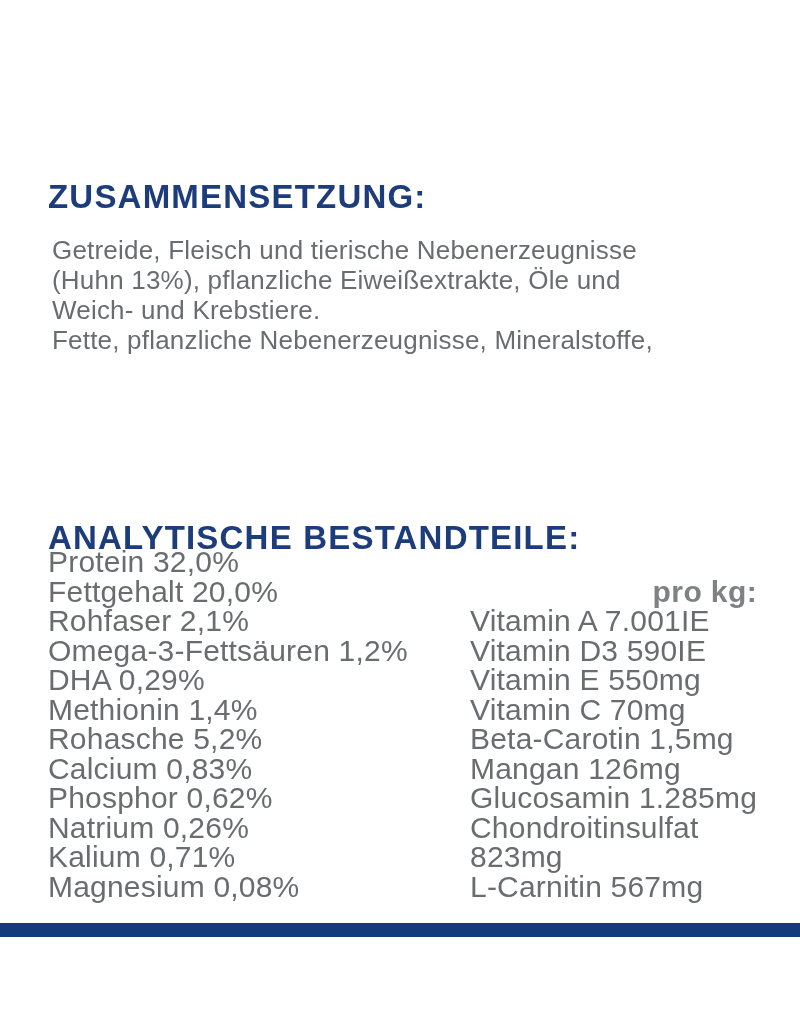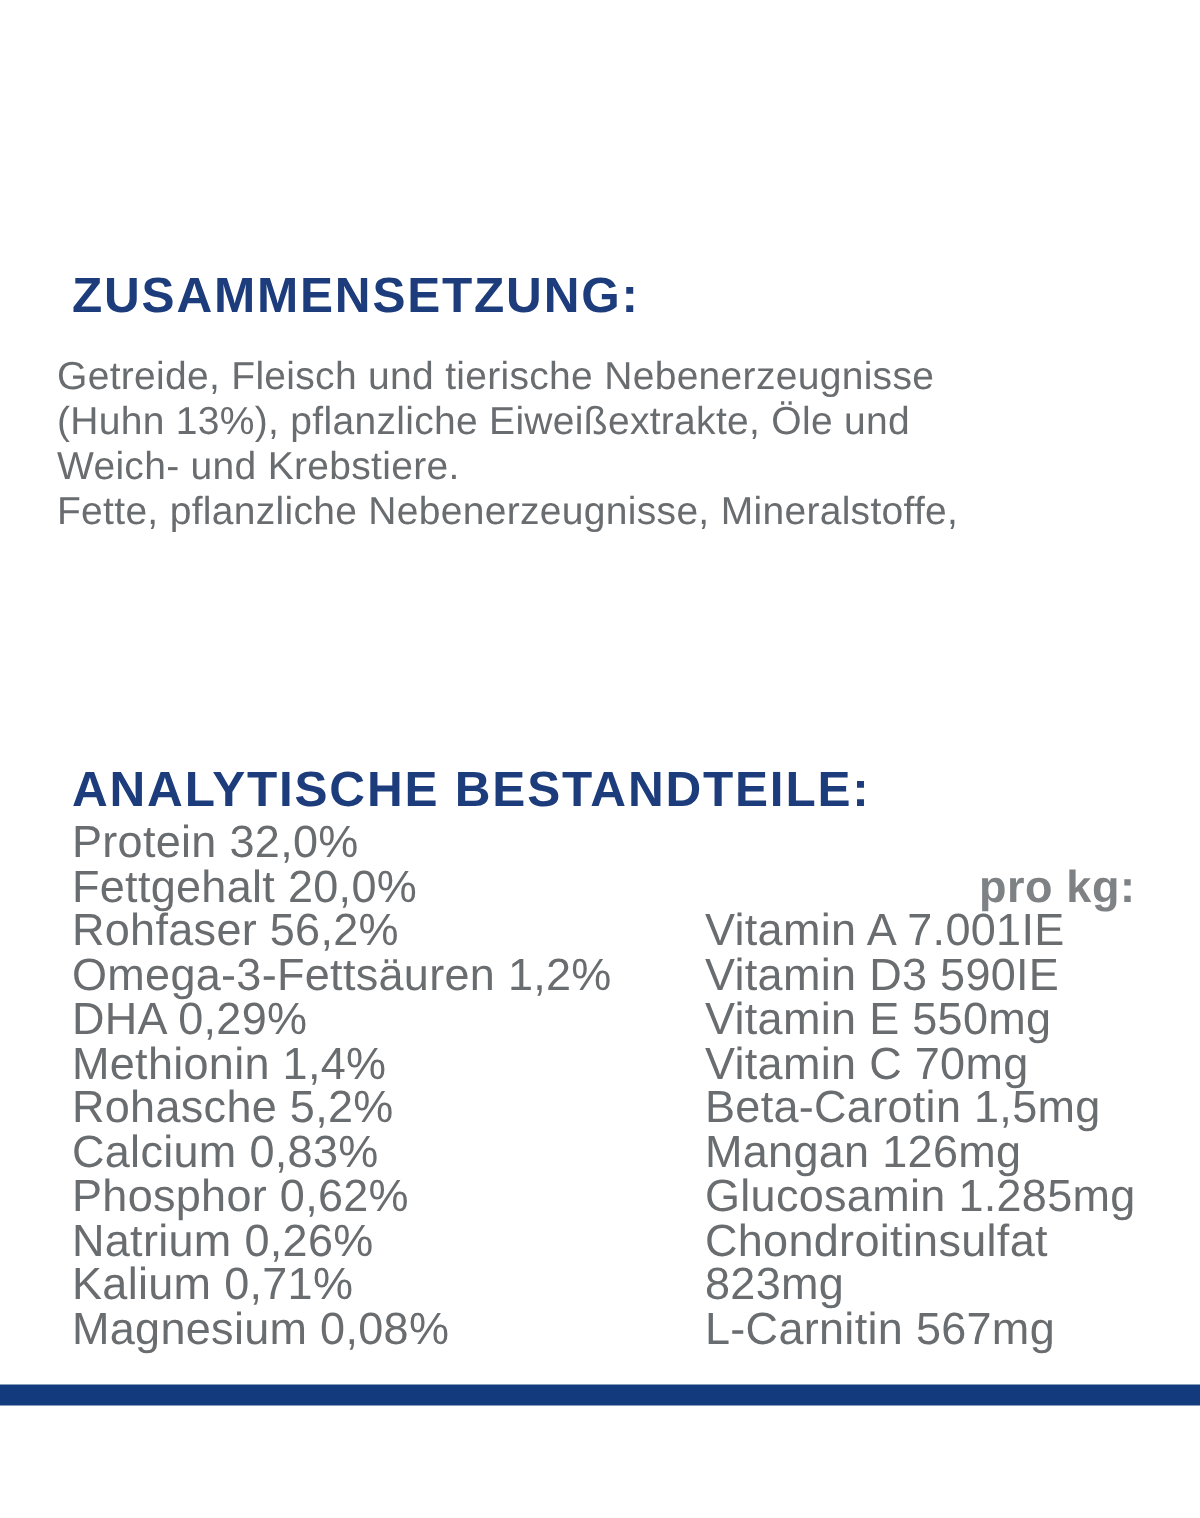--- a/index.html
+++ b/index.html
@@ -24,24 +24,24 @@
     position:absolute;
     left:48px;
     font-size:33px;
     line-height:36px;
     font-weight:700;
     letter-spacing:1.2px;
     color:var(--heading-navy);
     white-space:nowrap;
   }
   #composition-heading{top:147px;}
-  #analysis-heading{top:476px;}
+  #analysis-heading{top:488px;}
   .body-text{
     position:absolute;
-    left:38px;
+    left:52px;
     color:var(--body-gray);
     font-size:26px;
     letter-spacing:0.2px;
   }
   #composition-text{top:203px;line-height:30px;}
   .body-line{white-space:nowrap;}
   .columns{
     position:absolute;
     left:48px;
     top:515px;
@@ -88,21 +88,21 @@
       <div class="body-line">Fette, pflanzliche Nebenerzeugnisse, Mineralstoffe,</div>
     </div>
 
   <div class="section-heading" id="analysis-heading">ANALYTISCHE BESTANDTEILE:</div>
 
   <div class="columns">
     <div class="col col-left">
 
     <div class="col-line">Protein 32,0%</div>
         <div class="col-line">Fettgehalt 20,0%</div>
-        <div class="col-line">Rohfaser 56,2%</div>
+        <div class="col-line">Rohfaser 2,1%</div>
         <div class="col-line">Omega-3-Fettsäuren 1,2%</div>
         <div class="col-line">DHA 0,29%</div>
         <div class="col-line">Methionin 1,4%</div>
         <div class="col-line">Rohasche 5,2%</div>
         <div class="col-line">Calcium 0,83%</div>
         <div class="col-line">Phosphor 0,62%</div>
         <div class="col-line">Natrium 0,26%</div>
         <div class="col-line">Kalium 0,71%</div>
         <div class="col-line">Magnesium 0,08%</div>
       </div>

